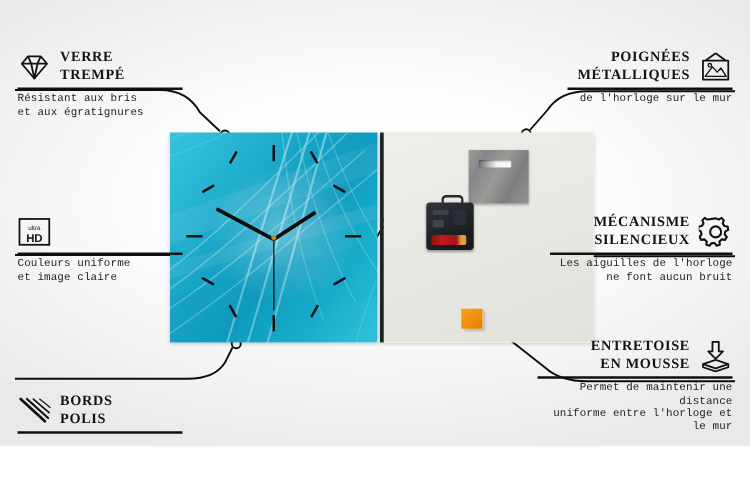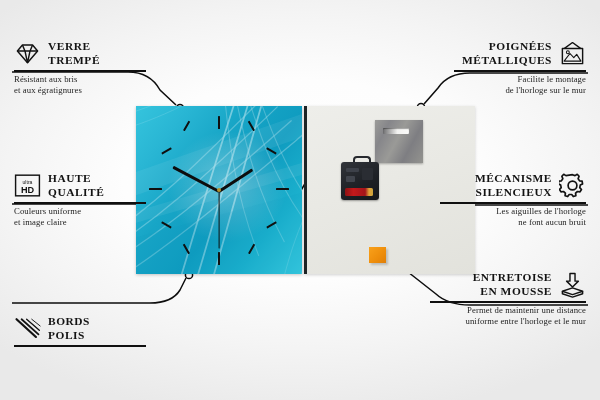--- a/index.html
+++ b/index.html
@@ -2,41 +2,41 @@
 <html><head>
 <meta charset="utf-8">
 <style>
   html,body{margin:0;padding:0;}
   body{
     width:600px;height:400px;overflow:hidden;
     font-family:"Liberation Serif",serif;
     background:#ffffff;
   }
   #stage{
-    position:relative;width:600px;height:400px;
+    position:relative;width:600px;height:357px;
     background:
       radial-gradient(ellipse 70% 60% at 50% 45%, #ffffff 0%, #fdfdfd 42%, #f4f4f4 70%, #e9e9e9 100%);
   }
   
   #lines{position:absolute;left:0;top:0;width:600px;height:400px;}
   
   .feat{position:absolute;}
   .feat .row{display:flex;align-items:center;gap:7px;}
   .feat.left .row{justify-content:flex-start;}
   .feat.right .row{justify-content:flex-end;}
   .ttl{
     font-family:"Liberation Serif",serif;
     font-weight:bold;font-size:11.4px;line-height:13.2px;
     letter-spacing:.55px;color:#131313;text-transform:uppercase;
   }
   .feat.left .ttl{text-align:left;}
   .feat.right .ttl{text-align:right;margin-left:28px;}
   .rule{height:1.6px;background:#101010;margin:3px 0 2.5px 0;}
   .sub{
-    font-family:Liberation Serif, serif;
+    font-family:Liberation Mono, monospace;
     font-size:8.7px;line-height:10.4px;color:#232323;letter-spacing:.1px;
   }
   .feat.left .sub{text-align:left;}
   .feat.right .sub{text-align:right;}
   .ico{width:27px;height:27px;flex:0 0 27px;display:block;}
   
   #product{position:absolute;left:136px;top:106px;width:336px;height:168px;}
   .panel{position:absolute;top:0;height:168px;}
   #clock{
     left:0;width:166px;
@@ -212,21 +212,20 @@
   </div>
 
   <div class="feat left" style="left:14px;top:172px;width:132px;">
     <div class="row">
       <svg class="ico" viewBox="0 0 34 30">
         <rect x="2" y="2" width="30" height="26" fill="none" stroke="#121212" stroke-width="1.8"></rect>
         <text x="17" y="13" text-anchor="middle" font-family="Liberation Sans, sans-serif" font-size="6.4" fill="#121212">ultra</text>
         <text x="17" y="25" text-anchor="middle" font-family="Liberation Sans, sans-serif" font-size="11.5" font-weight="bold" fill="#121212">HD</text>
       </svg>
       <div>
-        <div class="ttl">HAUTE QUALITÉ</div>
       </div>
     </div>
     <div class="rule"></div>
     <div class="sub">Couleurs uniforme</div>
     <div class="sub">et image claire</div>
   </div>
 
   <div class="feat left" style="left:14px;top:271px;width:132px;margin-top:44px;">
     <div class="row">
       <svg class="ico" viewBox="0 0 32 28">
@@ -254,21 +253,20 @@
       <svg class="ico" viewBox="0 0 32 30">
         <g fill="none" stroke="#121212" stroke-width="1.7" stroke-linejoin="round">
           <rect x="4" y="9" width="24" height="18"></rect>
           <path d="M16 2 L6.5 9 M16 2 L25.5 9"></path>
           <path d="M6 24 L13 15 L17.5 20 L21 16 L26 24 Z" stroke-width="1.3"></path>
           <circle cx="10.5" cy="13.5" r="1.7" stroke-width="1.2"></circle>
         </g>
       </svg>
     </div>
     <div class="rule"></div>
-    <div class="sub">Facilite le montage</div>
     <div class="sub">de l'horloge sur le mur</div>
   </div>
 
   <div class="feat right" style="left:430px;top:271px;width:156px;">
     <div class="row">
       <div>
         <div class="ttl">ENTRETOISE</div>
         <div class="ttl">EN MOUSSE</div>
       </div>
       <svg class="ico" viewBox="0 0 32 30">

